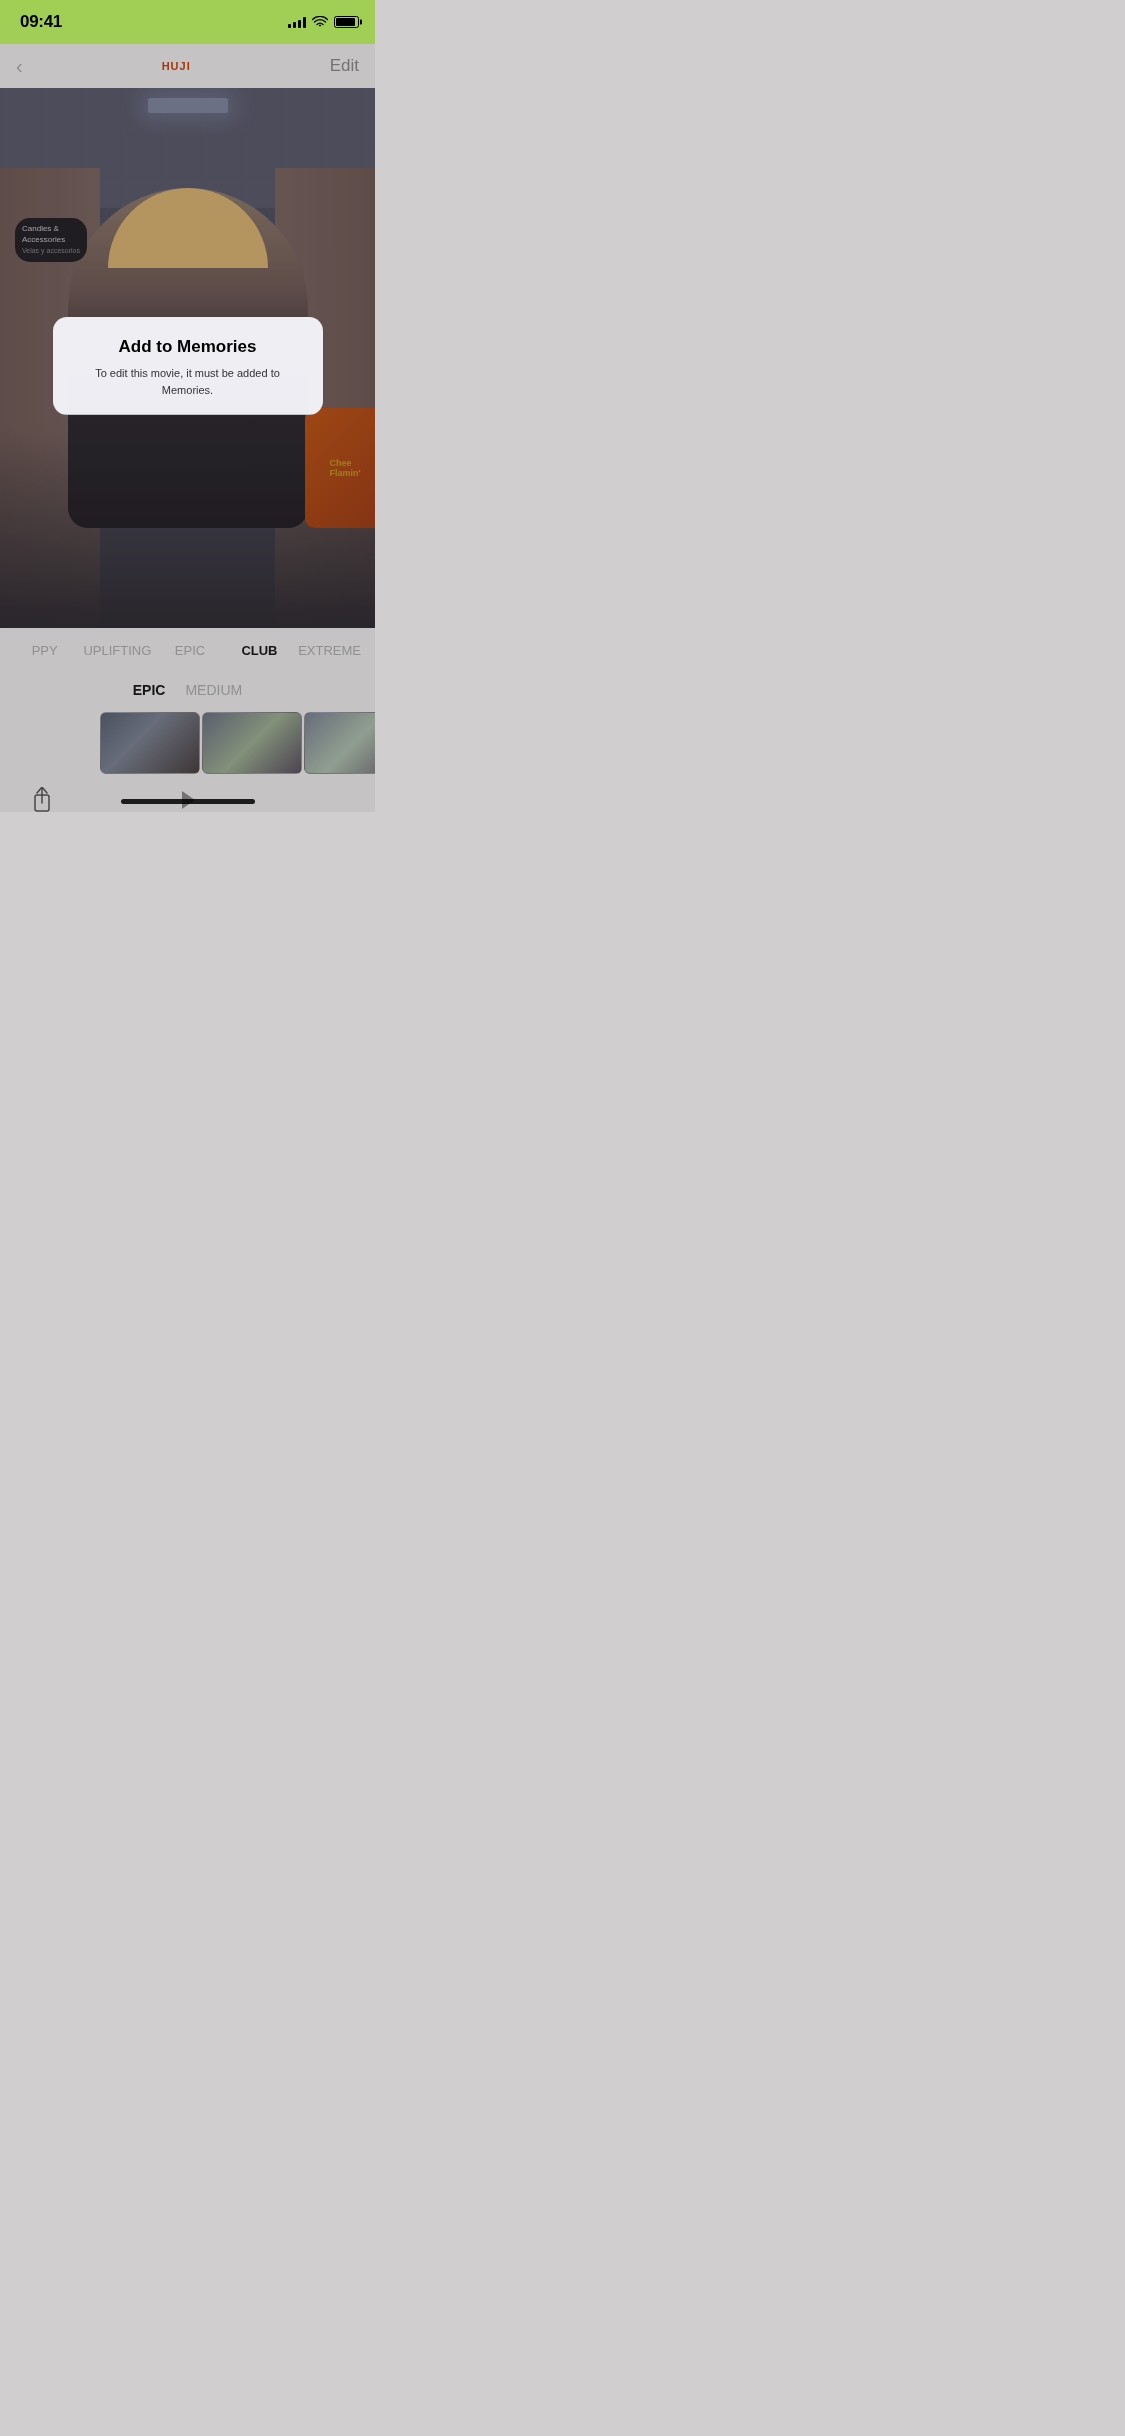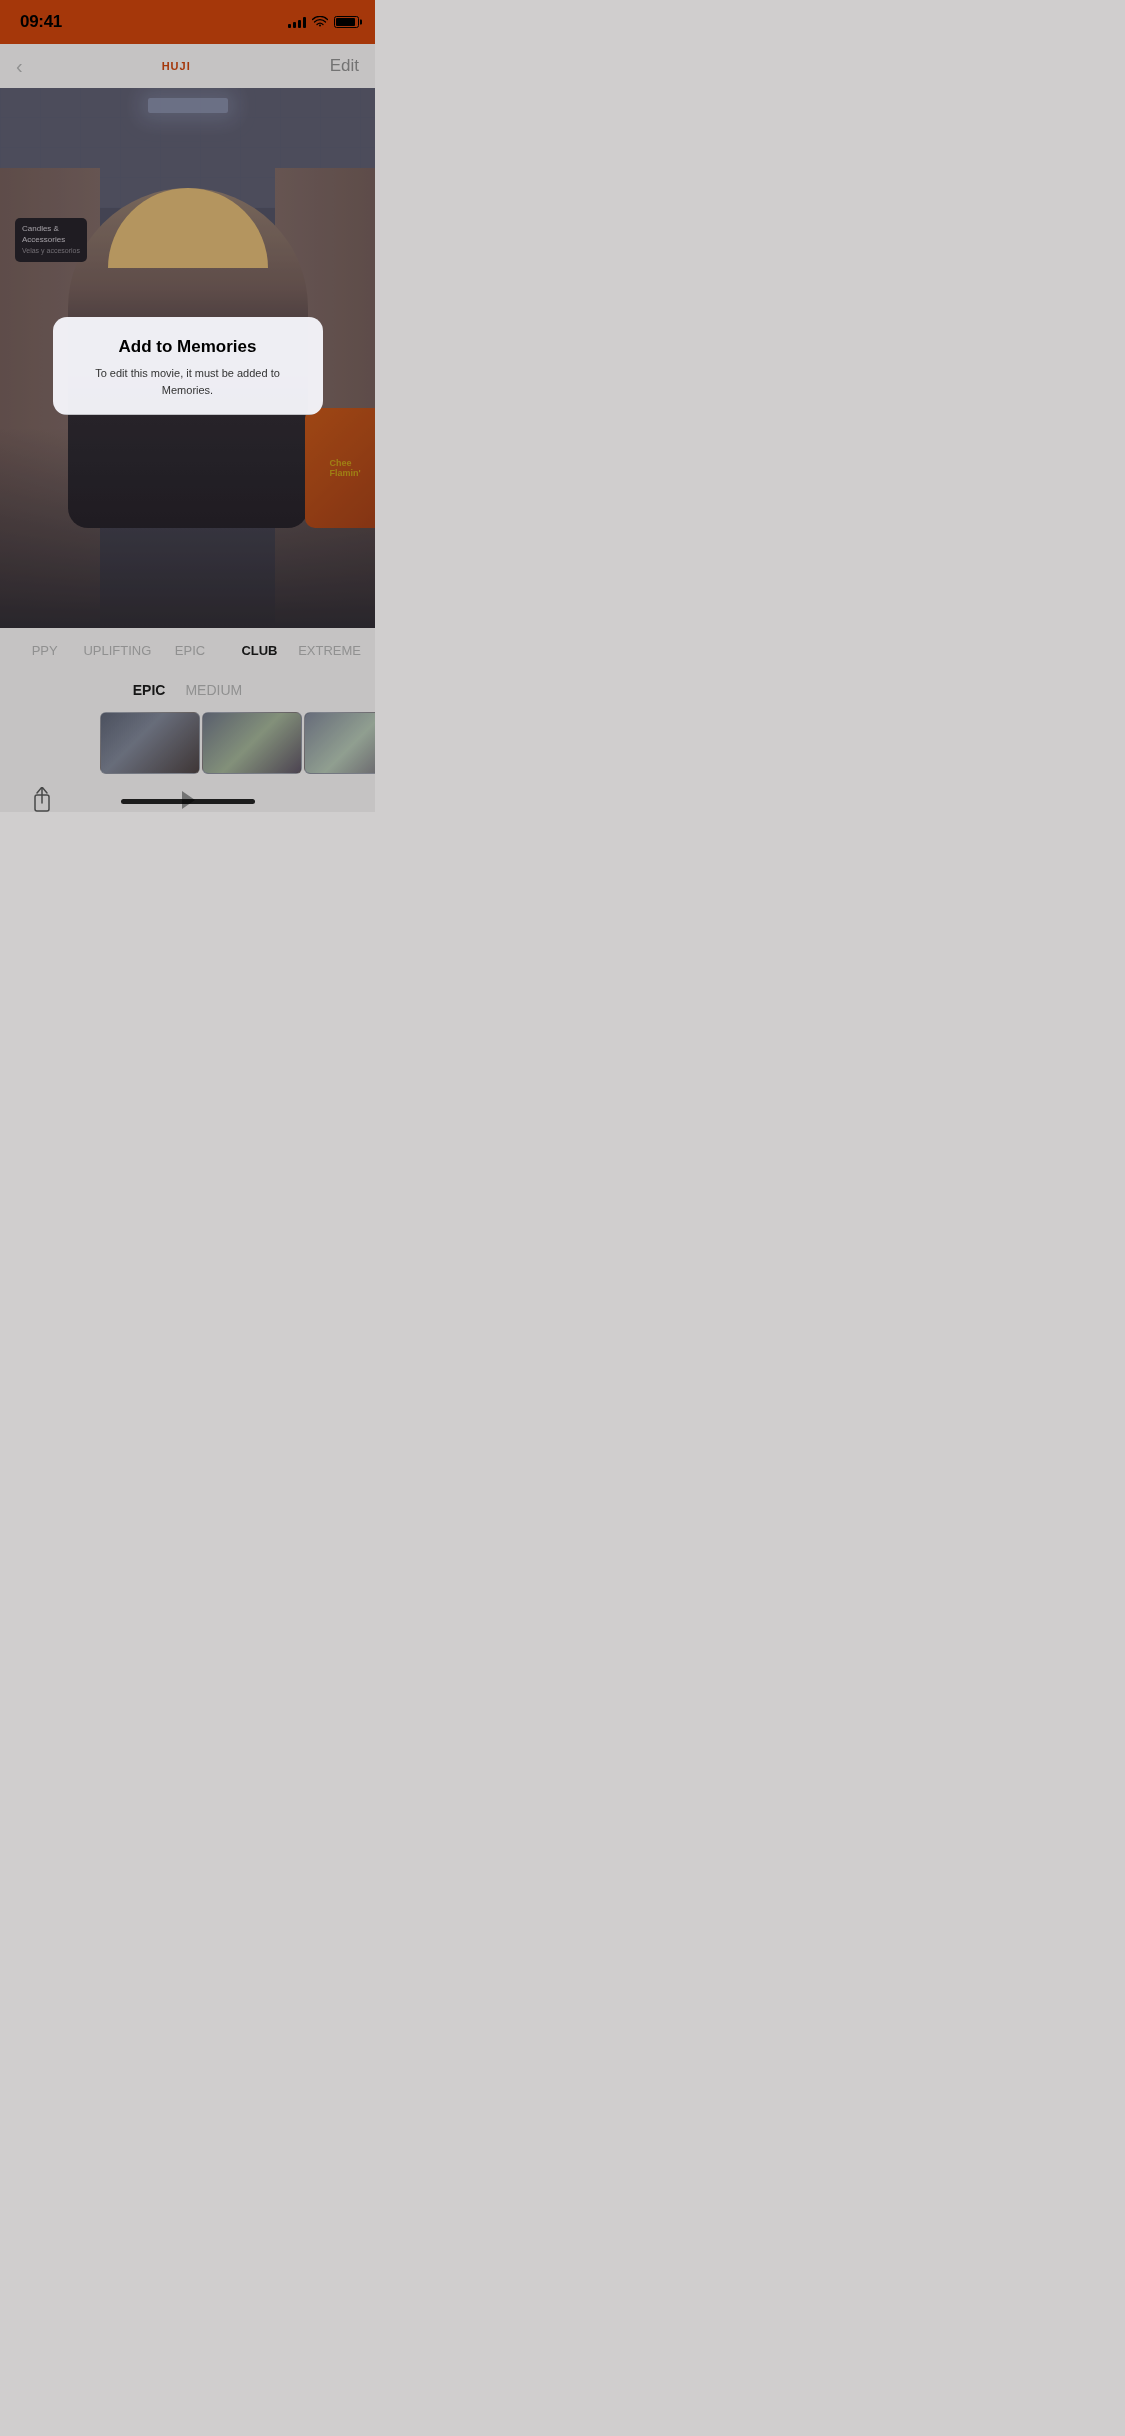--- a/index.html
+++ b/index.html
@@ -12,21 +12,21 @@
       font-family: -apple-system, 'Helvetica Neue', sans-serif;
       overflow: hidden;
       position: relative;
     }
 
     
     .status-bar {
       position: absolute;
       top: 0; left: 0; right: 0;
       height: 44px;
-      background: #c2410c;
+      background: #bef264;
       display: flex;
       align-items: center;
       justify-content: space-between;
       padding: 0 16px 0 20px;
       z-index: 100;
     }
     .status-time {
       font-size: 17px;
       font-weight: 600;
       color: #000;
@@ -180,21 +180,21 @@
       z-index: 2;
     }
     .store-sign {
       position: absolute;
       top: 130px;
       left: 15px;
       background: #1a1a1a;
       color: white;
       font-size: 8px;
       padding: 5px 7px;
-      border-radius: 5px;
+      border-radius: 15px;
       line-height: 1.4;
     }
     .cheetos-bag {
       position: absolute;
       right: -10px;
       bottom: 100px;
       width: 80px;
       height: 120px;
       background: linear-gradient(135deg, #ff6600, #cc4400);
       border-radius: 10px;

